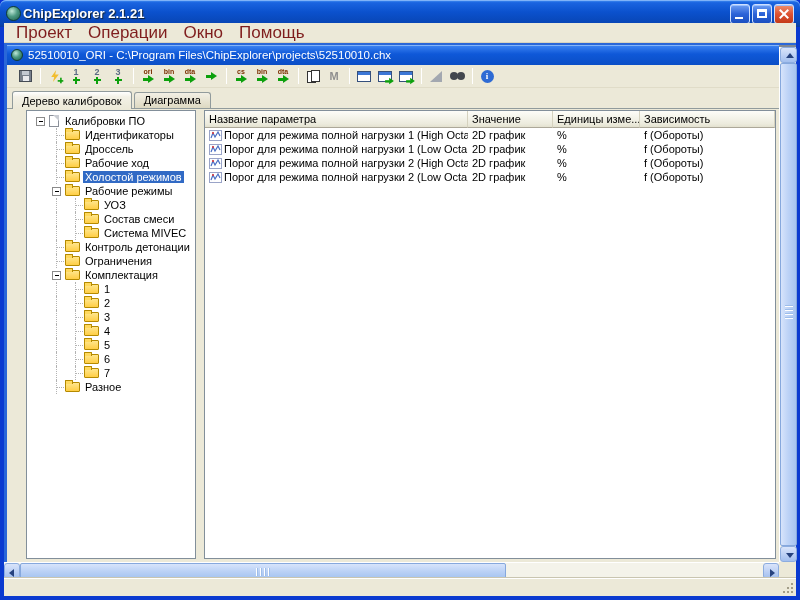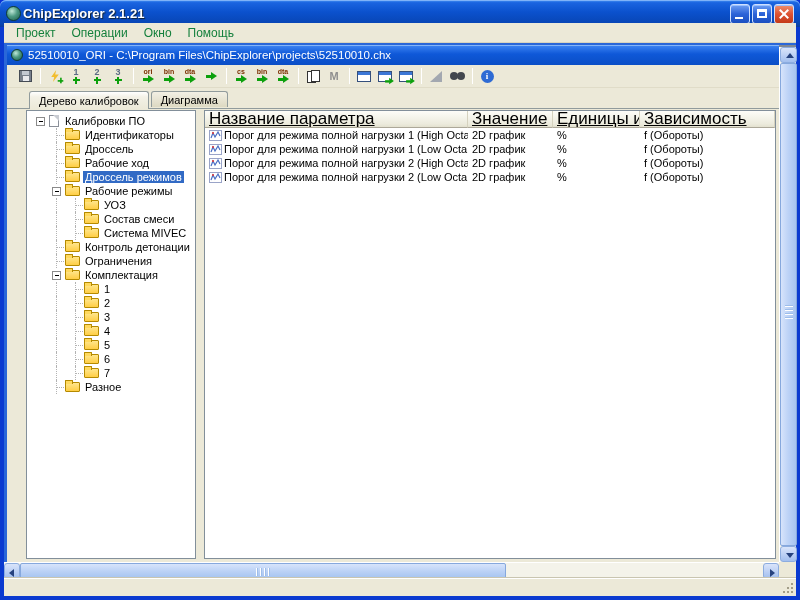--- a/index.html
+++ b/index.html
@@ -17,21 +17,21 @@
   .winbtn { width:20px; height:20px; border:1px solid #cfe0ff; border-radius:3px; margin-left:2px; position:relative;
     background:linear-gradient(180deg,#6f9ef2 0%,#2c63d8 50%,#1b4fc0 100%); box-shadow:inset 0 1px 0 #9bc0ff; }
   .winbtn.close { background:linear-gradient(180deg,#f0926f 0%,#dd5233 50%,#c43a18 100%); }
   .glyph-min { position:absolute; left:4px; bottom:4px; width:8px; height:2px; background:#fff; }
   .glyph-max { position:absolute; left:4px; top:4px; width:10px; height:9px; border:2px solid #fff; border-top-width:3px; }
   .glyph-x1,.glyph-x2 { position:absolute; left:3px; top:8px; width:12px; height:2px; background:#fff; }
   .glyph-x1 { transform:rotate(45deg);} .glyph-x2 { transform:rotate(-45deg);}
 
   
   .menubar { position:absolute; left:0; right:0; top:23px; height:20px; background:#ece9d8; display:flex; align-items:center; padding-left:4px; border-bottom:1px solid #d8d4bf; }
-  .menuitem { font-size:12px; color:#15803d; padding:8px 8px; cursor:default; }
+  .menuitem { font-size:17px; color:#7f1d1d; padding:8px 8px; cursor:default; }
 
   
   .mdi { position:absolute; left:0; right:0; top:43px; bottom:18px; background:#7f8794; border-top:2px solid #2a67d8; }
   .child { position:absolute; left:0; top:0; right:17px; bottom:16px; background:#ece9d8; border-left:3px solid #2a67d8; }
   .child-titlebar { position:absolute; left:0; right:0; top:0; height:20px;
     background:linear-gradient(180deg,#3f86f4 0%,#0f58d8 45%,#0a4ec6 100%);
     display:flex; align-items:center; padding:0 4px; box-shadow:inset 0 1px 0 #84b4f8; }
   .child-titlebar .childtitle { color:#fff; font-weight:normal; font-size:11.5px; margin-left:5px; white-space:nowrap; overflow:hidden; }
   .childicon { width:12px; height:12px; border-radius:50%;
     background:radial-gradient(circle at 38% 32%, #bfe8d8 0%, #4d9a82 45%, #1d5c49 100%); border:1px solid #123c2e; flex:none; }
@@ -59,21 +59,21 @@
   .winico { width:14px; height:11px; border:1px solid #35507c; background:#fff; }
   .winico::before { content:""; display:block; height:3px; background:#3c77d6; }
   .overlay-br { position:absolute; right:0; bottom:1px; transform:scale(.8); }
   .tri { width:0; height:0; border-left:12px solid transparent; border-bottom:11px solid #a3a8b0; }
   .bino { position:relative; width:15px; height:9px; }
   .bino::before,.bino::after { content:""; position:absolute; top:0; width:8px; height:8px; border-radius:50%; background:#43474e; }
   .bino::before { left:0; } .bino::after { right:0; }
   .info { width:13px; height:13px; border-radius:50%; background:#2e6bd4; color:#fff; font-size:9px; font-weight:bold; line-height:13px; text-align:center; font-family:"Liberation Serif",serif; }
 
   
-  .tabstrip { position:absolute; left:0; right:0; top:46px; height:18px; display:flex; align-items:flex-start; padding-left:22px; border-bottom:1px solid #919b9c; }
+  .tabstrip { position:absolute; left:0; right:0; top:46px; height:18px; display:flex; align-items:center; padding-left:5px; border-bottom:1px solid #919b9c; }
   .tab { font-size:11px; padding:0 9px; display:flex; align-items:center; border:1px solid #919b9c; border-bottom:none; border-radius:3px 3px 0 0; }
   .tab.active { height:18px; background:linear-gradient(180deg,#fff 0%,#f3f1e6 30%,#ece9d8 100%); margin-bottom:-1px; position:relative; z-index:2; }
   .tab.inactive { height:16px; background:linear-gradient(180deg,#f2efe4 0%,#ddd9c2 100%); margin-left:2px; }
 
   
   .content { position:absolute; left:0; right:3px; top:64px; bottom:0; background:#ece9d8; display:flex; padding:1px 0 3px 4px;margin-left:15px; }
   .treepanel { width:170px; background:#fff; border:1px solid #828f9a; overflow:hidden; padding-top:3px; flex:none; }
   .splitter { width:8px; flex:none; }
   .gridpanel { flex:1; background:#fff; border:1px solid #828f9a; overflow:hidden; display:flex; flex-direction:column; }
 
@@ -84,21 +84,21 @@
   .exp { width:9px; height:9px; border:1px solid #8a8a8a; background:#fff; position:relative; flex:none; margin-right:3px; }
   .exp::after { content:""; position:absolute; left:2px; top:3.5px; width:4px; height:1px; background:#000; }
   .folder { width:15px; height:10px; background:linear-gradient(180deg,#ffe68c,#ffce45); border:1px solid #b58a00; border-radius:1px; position:relative; margin:0 3px 0 1px; flex:none; }
   .folder::before { content:""; position:absolute; top:-3px; left:-1px; width:6px; height:3px; background:#ffd95e; border:1px solid #b58a00; border-bottom:none; border-radius:1px 1px 0 0; }
   .doc { width:10px; height:12px; background:#fff; border:1px solid #8a8f98; margin:0 4px 0 1px; flex:none; position:relative; }
   .doc::after { content:""; position:absolute; right:-1px; top:-1px; border:3px solid #c9ccd2; border-left-color:transparent; border-bottom-color:transparent; }
   .tlabel { padding:0 2px; }
   .tlabel.sel { background:#316ac5; color:#fff; }
 
   .gridheader { height:17px; display:flex; flex:none; }
-  .hcell { background:linear-gradient(180deg,#fdfdf8 0%,#ecebdd 80%,#e3e1cf 100%); border-right:1px solid #d5d2bf; border-bottom:1px solid #aca899; font-size:17px; display:flex; align-items:center; padding-left:4px; white-space:nowrap; overflow:hidden;text-decoration:underline; }
+  .hcell { background:linear-gradient(180deg,#fdfdf8 0%,#ecebdd 80%,#e3e1cf 100%); border-right:1px solid #d5d2bf; border-bottom:1px solid #aca899; font-size:11px; display:flex; align-items:center; padding-left:4px; white-space:nowrap; overflow:hidden; }
   .c1 { width:263px; flex:none; } .c2 { width:85px; flex:none; } .c3 { width:87px; flex:none; } .c4 { flex:1; }
   .grow { height:14px; display:flex; align-items:center; font-size:11px; }
   .gcell { padding-left:4px; white-space:nowrap; overflow:hidden; display:flex; align-items:center; }
   .chartico { width:13px; height:11px; flex:none; margin-right:2px; }
 
   
   .vscroll { position:absolute; right:0; top:2px; bottom:16px; width:17px; background:#f4f3ea; border-left:1px solid #fff; }
   .sbtn { position:absolute; left:0; width:17px; height:16px; background:linear-gradient(180deg,#d9e4fa 0%,#b9cef4 60%,#a3bfee 100%); border:1px solid #8cacdf; border-radius:3px; }
   .sbtn.up { top:0; } .sbtn.down { bottom:0; }
   .vthumb { position:absolute; left:0; top:16px; bottom:16px; width:17px; background:linear-gradient(90deg,#d7e4fb 0%,#bcd2f6 50%,#a6c4f0 100%); border:1px solid #86a8dd; border-radius:2px; }
@@ -265,21 +265,21 @@
           <div class="trow">
             <span class="gv w20"></span>
               <span class="stub"></span>
             <span class="folder"></span>
             <span class="tlabel">Рабочие ход</span>
           </div>
           <div class="trow">
             <span class="gv w20"></span>
               <span class="stub"></span>
             <span class="folder"></span>
-            <span class="tlabel sel">Дроссель режимов</span>
+            <span class="tlabel sel">Холостой режимов</span>
           </div>
           <div class="trow">
             <span class="gv w15"></span>
             <span class="exp"></span>
             <span class="folder"></span>
             <span class="tlabel">Рабочие режимы</span>
           </div>
           <div class="trow">
             <span class="gv w20"></span>
               <span class="gv w19"></span>

